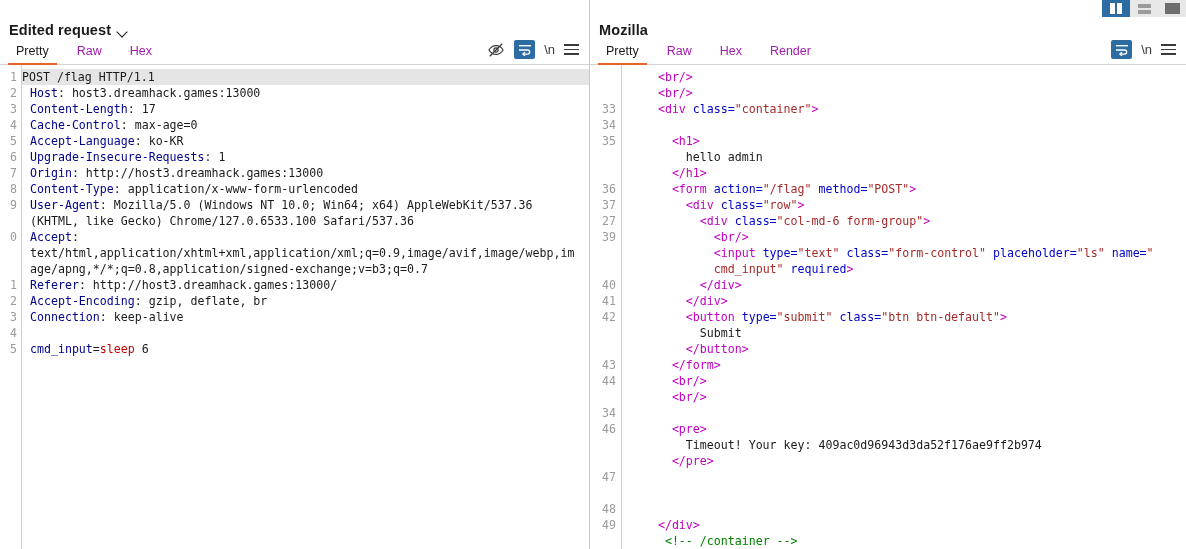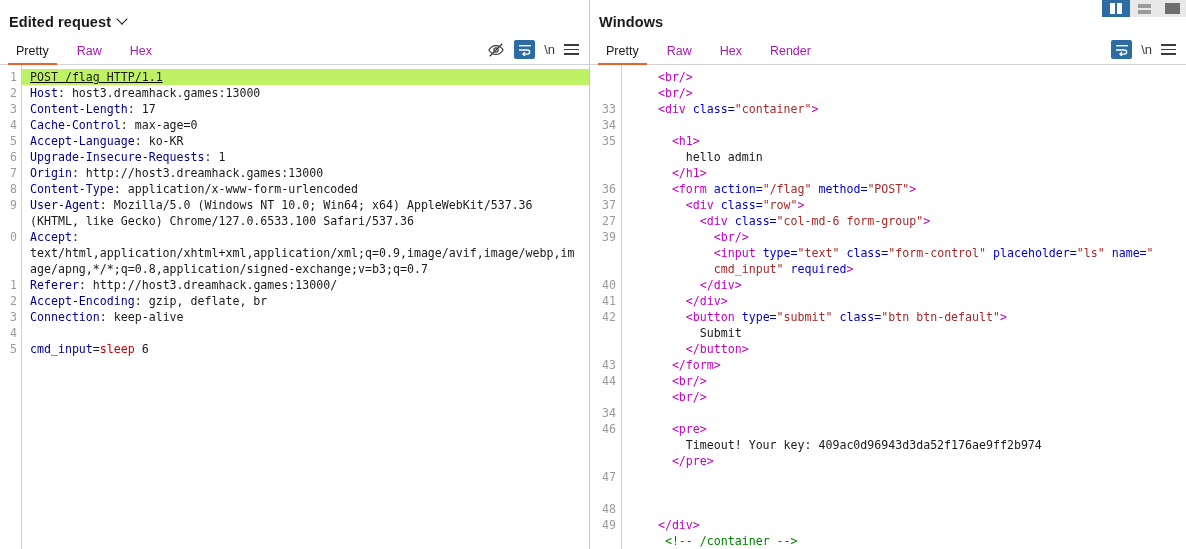--- a/index.html
+++ b/index.html
@@ -31,21 +31,21 @@
   .lt-full i { width: 15px; height: 11px; background: #6e6e6e !important; }
 
   
   .pane { height: 549px; display: flex; flex-direction: column; background: #fff; position: relative; }
   .pane-left  { width: 589px; }
   .pane-right { width: 597px; border-left: 1px solid #c8c8c8; }
 
   .pane-title {
     font-size: 14.5px; font-weight: bold; color: #1a1a1a;
     padding: 14px 0 0 9px; letter-spacing: .1px;
-    display: flex; align-items: flex-start; gap: 7px;
+    display: flex; align-items: flex-end; gap: 7px;
     height: 38px;
   }
   .chev {
     width: 11px; height: 11px; position: relative; top: 1px;
   }
   .chev::before {
     content: ""; position: absolute; left: 0; top: 0;
     width: 7px; height: 7px;
     border-right: 1.6px solid #1a1a1a; border-bottom: 1.6px solid #1a1a1a;
     transform: rotate(45deg);
@@ -99,21 +99,21 @@
     overflow: hidden; user-select: none;
     background: #fff;
   }
   .gutter-r { width: 32px; flex: 0 0 32px; padding-right: 5px; }
   .gutter div { height: 16px; }
   .code {
     flex: 1; padding: 4px 0 0 8px;
     white-space: pre; overflow: hidden; color: #000;
   }
   .code .ln { height: 16px; }
-  .code .ln.hl { background: #bef264; margin-left: -8px; padding-left: 8px; text-decoration: underline; }
+  .code .ln.hl { background: #e5e5e5; margin-left: -8px; padding-left: 0; }
 
   
   .k-hdr  { color: #00008b; text-align: right; }      
   .k-tag  { color: #c000c0; }      
   .k-attr { color: #0000c8; }      
   .k-val  { color: #a52a2a; }
   .k-red  { color: #c00000; }      
   .k-cmt  { color: #008000; }      
   .k-plain{ color: #1a1a1a; }
 </style>
@@ -197,21 +197,21 @@
           <div>3</div>
           <div>4</div>
           <div>5</div>
         </div>
       <div class="code"><div class="ln hl"><span class="k-plain">POST /flag HTTP/1.1</span></div><div class="ln"><span class="k-hdr">Host</span><span class="k-plain">: host3.dreamhack.games:13000</span></div><div class="ln"><span class="k-hdr">Content-Length</span><span class="k-plain">: 17</span></div><div class="ln"><span class="k-hdr">Cache-Control</span><span class="k-plain">: max-age=0</span></div><div class="ln"><span class="k-hdr">Accept-Language</span><span class="k-plain">: ko-KR</span></div><div class="ln"><span class="k-hdr">Upgrade-Insecure-Requests</span><span class="k-plain">: 1</span></div><div class="ln"><span class="k-hdr">Origin</span><span class="k-plain">: http://host3.dreamhack.games:13000</span></div><div class="ln"><span class="k-hdr">Content-Type</span><span class="k-plain">: application/x-www-form-urlencoded</span></div><div class="ln"><span class="k-hdr">User-Agent</span><span class="k-plain">: Mozilla/5.0 (Windows NT 10.0; Win64; x64) AppleWebKit/537.36</span></div><div class="ln"><span class="k-plain">(KHTML, like Gecko) Chrome/127.0.6533.100 Safari/537.36</span></div><div class="ln"><span class="k-hdr">Accept</span><span class="k-plain">:</span></div><div class="ln"><span class="k-plain">text/html,application/xhtml+xml,application/xml;q=0.9,image/avif,image/webp,im</span></div><div class="ln"><span class="k-plain">age/apng,*/*;q=0.8,application/signed-exchange;v=b3;q=0.7</span></div><div class="ln"><span class="k-hdr">Referer</span><span class="k-plain">: http://host3.dreamhack.games:13000/</span></div><div class="ln"><span class="k-hdr">Accept-Encoding</span><span class="k-plain">: gzip, deflate, br</span></div><div class="ln"><span class="k-hdr">Connection</span><span class="k-plain">: keep-alive</span></div><div class="ln"><span class="k-plain"></span></div><div class="ln"><span class="k-hdr">cmd_input</span><span class="k-plain">=</span><span class="k-red">sleep</span><span class="k-plain"> 6</span></div></div>
     </div>
   </div>
 
   <div class="pane pane-right">
     <div class="pane-title">
-      <span>Windows</span>
+      <span>Mozilla</span>
     </div>
 
     <div class="tabbar">
       <div class="tab active">Pretty</div>
       <div class="tab">Raw</div>
       <div class="tab">Hex</div>
       <div class="tab">Render</div>
 
       <div class="tab-tools">
         <span class="ticon-wrap">

